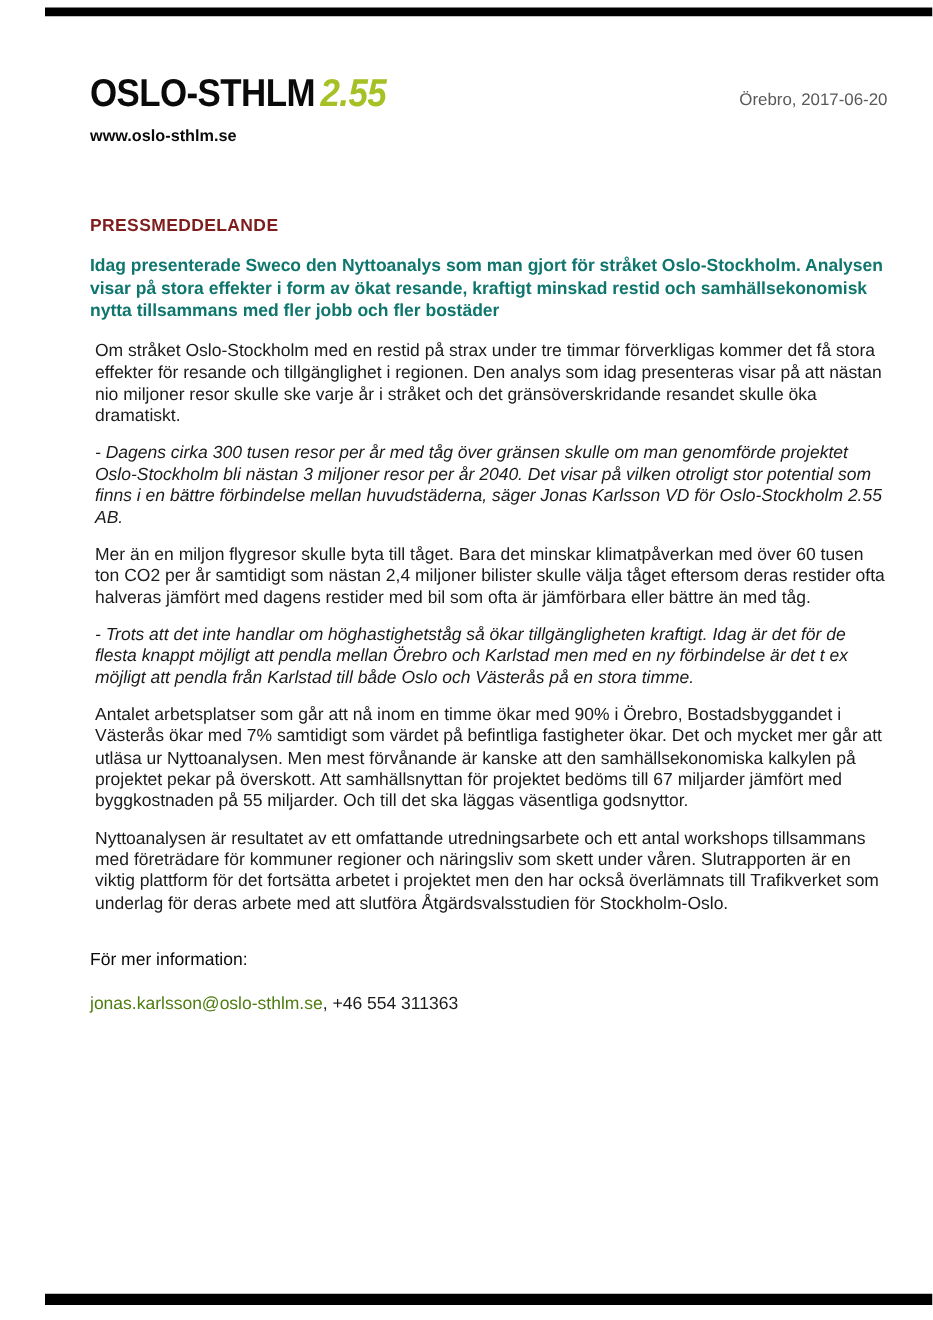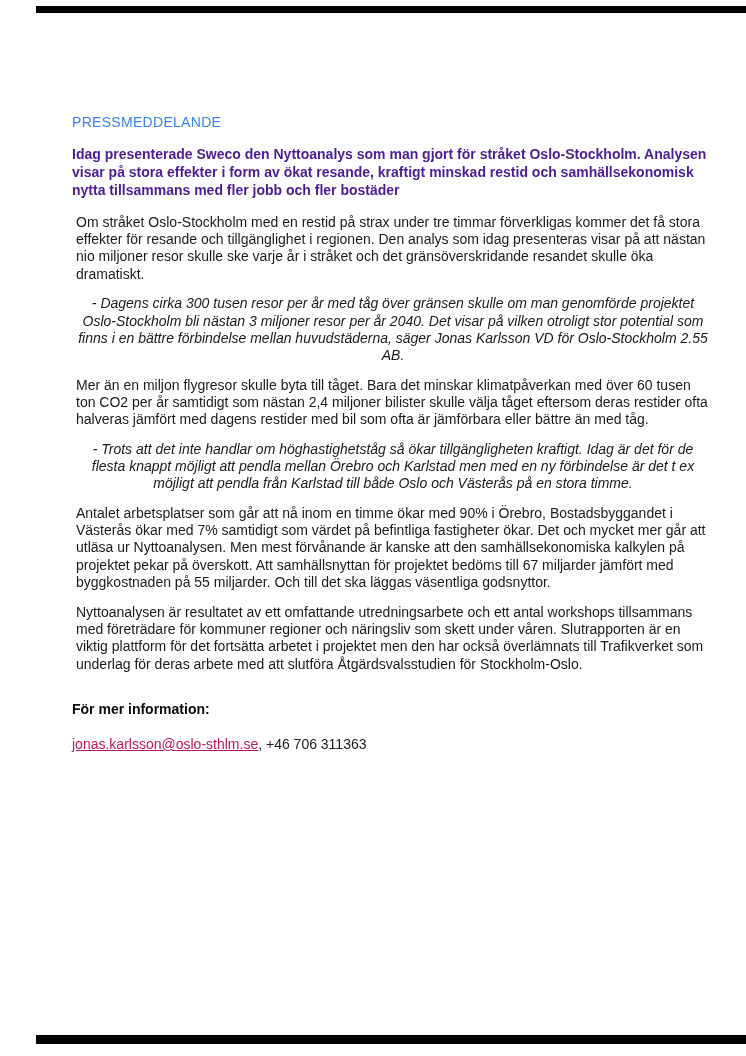--- a/index.html
+++ b/index.html
@@ -41,89 +41,95 @@
   }
   .website {
     font-weight: bold;
     font-size: 13px;
     margin-top: 9px;
     color: #0a0a0a;
   }
 
   .kicker {
     margin-top: 56px;
-    font-weight: normal;
+    font-weight: bold;
     font-size: 14px;
     letter-spacing: 0.3px;
-    color: #3b82f6;
+    color: #7f1d1d;
   }
   .title {
     margin-top: 7px;
     font-size: 26px;
     font-weight: bold;
     letter-spacing: -0.3px;
     line-height: 1.3;
     color: #0a0a0a;
     max-width: 620px;
   }
   .lead {
     margin-top: 16px;
     font-weight: bold;
     font-size: 14px;
     line-height: 1.28;
-    color: #4c1d95;
+    color: #0f766e;
   }
   p.body-p {
     margin: 12px 0 0 4px;
     font-size: 14px;
     line-height: 1.24;
   }
-  p.quote-p { font-style: italic; text-align: center; }
+  p.quote-p { font-style: italic; }
 
   .info-label {
     margin-top: 28px;
-    font-weight: bold;
+    font-weight: normal;
     font-size: 14px;
     color: #0a0a0a;
   }
   .contact {
     margin-top: 18px;
     font-size: 14px;
     line-height: 1.35;
   }
   .contact-line2 { margin-top: 1px; }
   a.email-link {
-    color: #be185d;
-    text-decoration: underline;
+    color: #4d7c0f;
     cursor: pointer;
   }
 </style>
 </head>
 <body>
 
 <div class="rule rule-top"></div>
 
 <main class="content">
 
+  <header class="masthead">
+    <div class="logo">
+      <span>OSLO-STHLM</span><span class="logo-suffix" style="color: rgb(165, 193, 37);">2.55</span>
+    </div>
+    <div class="dateline">Örebro, 2017-06-20</div>
+    <div class="website">www.oslo-sthlm.se</div>
+  </header>
 
   <div class="kicker">PRESSMEDDELANDE</div>
 
 
   <p class="lead">Idag presenterade Sweco den Nyttoanalys som man gjort för stråket Oslo-Stockholm. Analysen visar på stora effekter i form av ökat resande, kraftigt minskad restid och samhällsekonomisk nytta tillsammans med fler jobb och fler bostäder</p>
 
   <p class="body-p">Om stråket Oslo-Stockholm med en restid på strax under tre timmar förverkligas kommer det få stora effekter för resande och tillgänglighet i regionen. Den analys som idag presenteras visar på att nästan nio miljoner resor skulle ske varje år i stråket och det gränsöverskridande resandet skulle öka dramatiskt.</p>
   <p class="body-p quote-p">- Dagens cirka 300 tusen resor per år med tåg över gränsen skulle om man genomförde projektet Oslo-Stockholm bli nästan 3 miljoner resor per år 2040. Det visar på vilken otroligt stor potential som finns i en bättre förbindelse mellan huvudstäderna, säger Jonas Karlsson VD för Oslo-Stockholm 2.55 AB.</p>
   <p class="body-p">Mer än en miljon flygresor skulle byta till tåget. Bara det minskar klimatpåverkan med över 60 tusen ton CO2 per år samtidigt som nästan 2,4 miljoner bilister skulle välja tåget eftersom deras restider ofta halveras jämfört med dagens restider med bil som ofta är jämförbara eller bättre än med tåg.</p>
   <p class="body-p quote-p">- Trots att det inte handlar om höghastighetståg så ökar tillgängligheten kraftigt. Idag är det för de flesta knappt möjligt att pendla mellan Örebro och Karlstad men med en ny förbindelse är det t ex möjligt att pendla från Karlstad till både Oslo och Västerås på en stora timme.</p>
   <p class="body-p">Antalet arbetsplatser som går att nå inom en timme ökar med 90% i Örebro, Bostadsbyggandet i Västerås ökar med 7% samtidigt som värdet på befintliga fastigheter ökar. Det och mycket mer går att utläsa ur Nyttoanalysen. Men mest förvånande är kanske att den samhällsekonomiska kalkylen på projektet pekar på överskott. Att samhällsnyttan för projektet bedöms till 67 miljarder jämfört med byggkostnaden på 55 miljarder. Och till det ska läggas väsentliga godsnyttor.</p>
   <p class="body-p">Nyttoanalysen är resultatet av ett omfattande utredningsarbete och ett antal workshops tillsammans med företrädare för kommuner regioner och näringsliv som skett under våren. Slutrapporten är en viktig plattform för det fortsätta arbetet i projektet men den har också överlämnats till Trafikverket som underlag för deras arbete med att slutföra Åtgärdsvalsstudien för Stockholm-Oslo.</p>
 
   <div class="info-label">För mer information:</div>
 
   <div class="contact">
     <div class="contact-line2">
-      <a class="email-link">jonas.karlsson@oslo-sthlm.se</a><span>, +46 706 311363</span>
+      <a class="email-link">jonas.karlsson@oslo-sthlm.se</a><span>, +46 554 311363</span>
     </div>
   </div>
 
 </main>
 
 <div class="rule rule-bottom"></div>
 
 </body></html>

